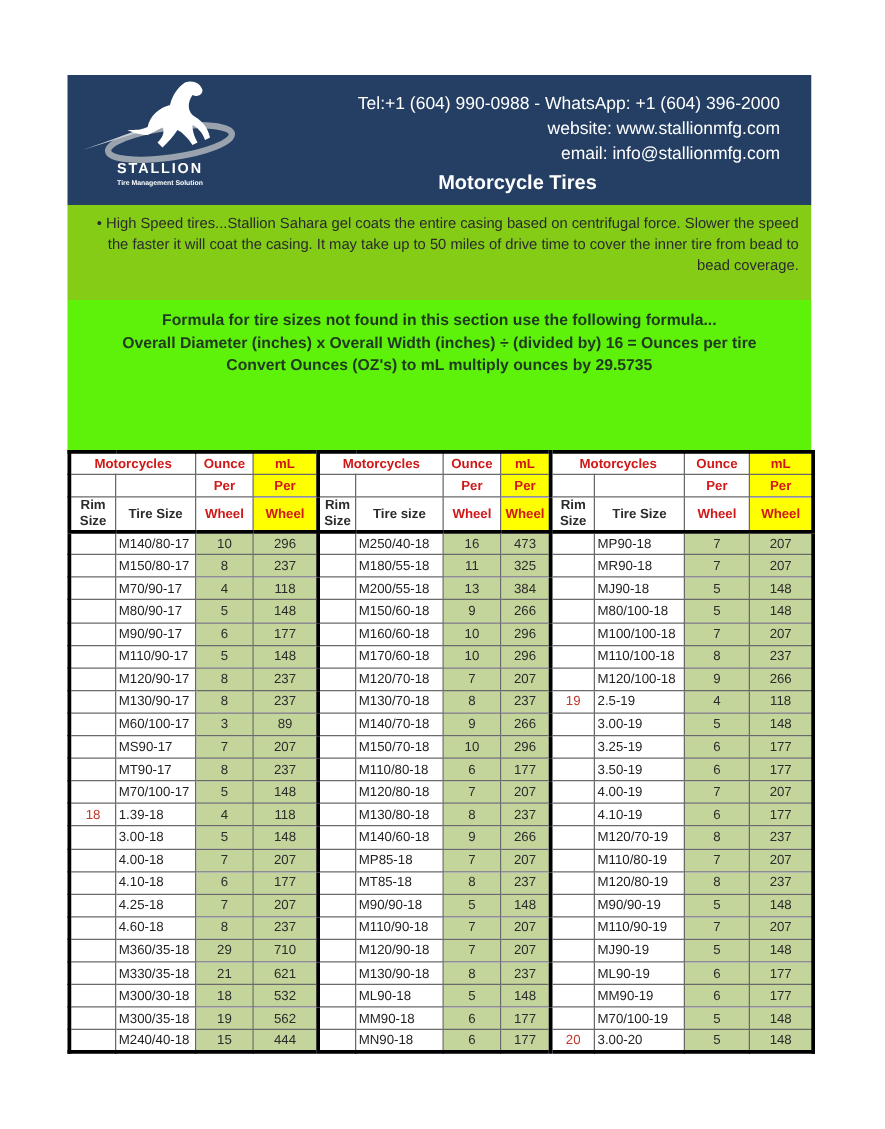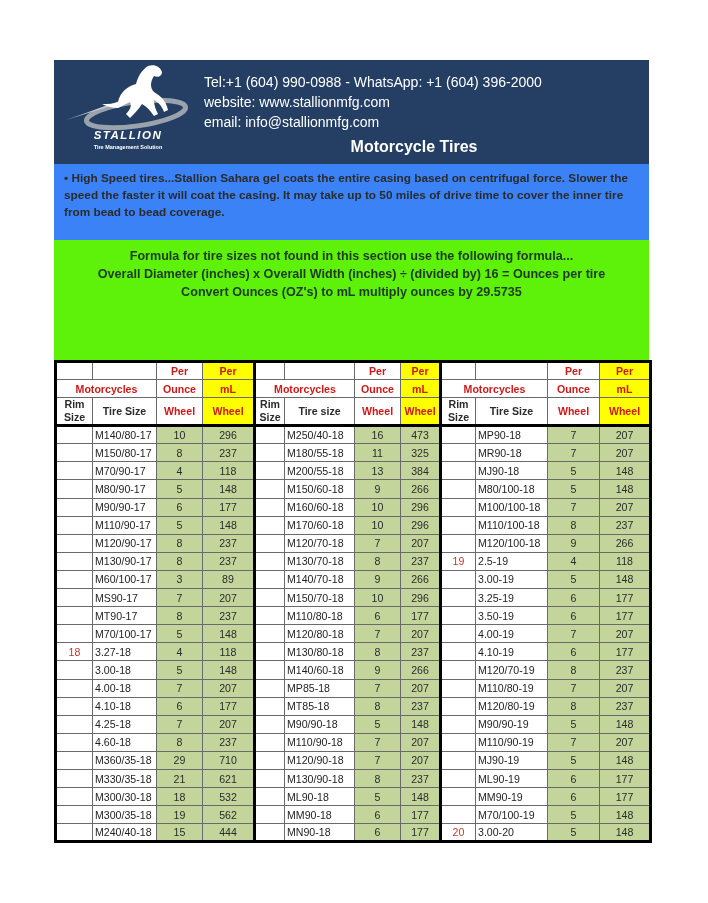--- a/index.html
+++ b/index.html
@@ -5,30 +5,30 @@
   * { box-sizing: border-box; margin: 0; padding: 0; }
   html, body { width: 708px; height: 903px; background: #ffffff; overflow: hidden; }
   body { font-family: "Liberation Sans", "DejaVu Sans", sans-serif; position: relative; }
 
   .page { position: absolute; left: 54px; top: 60px; width: 595px; }
 
   .header { position: relative; height: 104px; background: #243f63; color: #ffffff; }
   .logo { position: absolute; left: 4px; top: 2px; width: 140px; height: 98px; }
   .logo svg { position: absolute; left: 0; top: 0; }
   .logo-name { position: absolute; left: 0; top: 67px; width: 140px; text-align: center;
-    font-size: 11.5px; font-weight: bold; letter-spacing: 1.5px; color: #ffffff; font-style: italic; }
+    font-size: 11.5px; font-weight: bold; letter-spacing: 1.5px; color: #ffffff; }
   .logo-tag { position: absolute; left: 0; top: 82px; width: 140px; text-align: center;
     font-size: 5.5px; font-weight: bold; color: #ffffff; }
-  .contact { position: absolute; left: 150px; top: 12px; width: 420px; text-align: left;
+  .contact { position: absolute; left: 150px; top: 12px; width: 420px; text-align: right;
     font-size: 14px; line-height: 20px; color: #ffffff; }
   .title { position: absolute; left: 150px; top: 78px; width: 420px; text-align: center;
     font-size: 16px; font-weight: bold; color: #ffffff; }
 
-  .note { height: 76px; background: #3b82f6; text-align: left; padding: 6px 10px 0 10px;
-    font-size: 11.8px; font-weight: bold; line-height: 17px; color: #2b2b2b; }
+  .note { height: 76px; background: #84cc16; text-align: right; padding: 6px 10px 0 10px;
+    font-size: 11.8px; font-weight: normal; line-height: 17px; color: #2b2b2b; }
   .formula { height: 120px; background: #5ef20a; text-align: center; padding-top: 7px;
     font-size: 12.6px; font-weight: bold; line-height: 18px; color: #1f3a1f; }
 
   table.tires { border-collapse: collapse; width: 595px; table-layout: fixed; border: 3px solid #000; }
   table.tires td { border: 1px solid #6a6a6a; font-size: 10.6px; height: 18.1px; padding: 0 2px;
     white-space: nowrap; overflow: hidden; }
   table.tires td.sep { border-right: 3px solid #000; }
   table.tires tr.hdr-last td { border-bottom: 3px solid #000; }
   .h-red { color: #d01818; font-weight: bold; text-align: center; }
   .h-dark { color: #2b2b2b; font-weight: bold; text-align: center; line-height: 13px; }
@@ -79,43 +79,43 @@
         <col style="width:70px">
         <col style="width:46px">
         <col style="width:40px">
       <col style="width:35px">
         <col style="width:72px">
         <col style="width:52px">
         <col style="width:51px">
     </colgroup>
     <tbody id="tbody">
       <tr>
+        <td colspan="2" class="h-red">Motorcycles</td>
+        <td class="h-red">Ounce</td>
+        <td class="h-red yellow sep">mL</td>
+        <td colspan="2" class="h-red">Motorcycles</td>
+        <td class="h-red">Ounce</td>
+        <td class="h-red yellow sep">mL</td>
+        <td colspan="2" class="h-red">Motorcycles</td>
+        <td class="h-red">Ounce</td>
+        <td class="h-red yellow">mL</td>
+      </tr>
+      <tr>
         <td></td>
           <td></td>
         <td class="h-red">Per</td>
         <td class="h-red yellow sep">Per</td>
         <td></td>
           <td></td>
         <td class="h-red">Per</td>
         <td class="h-red yellow sep">Per</td>
         <td></td>
           <td></td>
         <td class="h-red">Per</td>
         <td class="h-red yellow">Per</td>
-      </tr>
-      <tr>
-        <td colspan="2" class="h-red">Motorcycles</td>
-        <td class="h-red">Ounce</td>
-        <td class="h-red yellow sep">mL</td>
-        <td colspan="2" class="h-red">Motorcycles</td>
-        <td class="h-red">Ounce</td>
-        <td class="h-red yellow sep">mL</td>
-        <td colspan="2" class="h-red">Motorcycles</td>
-        <td class="h-red">Ounce</td>
-        <td class="h-red yellow">mL</td>
       </tr>
       <tr class="tall hdr-last">
         <td class="h-dark" style="white-space:normal">Rim Size</td>
         <td class="h-dark">Tire Size</td>
         <td class="h-red">Wheel</td>
         <td class="h-red yellow sep">Wheel</td>
         <td class="h-dark" style="white-space:normal">Rim Size</td>
         <td class="h-dark">Tire size</td>
         <td class="h-red">Wheel</td>
         <td class="h-red yellow sep">Wheel</td>
@@ -287,21 +287,21 @@
           <td class="size">M120/80-18</td>
           <td class="green">7</td>
           <td class="green sep">207</td>
           <td class="rim"></td>
           <td class="size">4.00-19</td>
           <td class="green">7</td>
           <td class="green">207</td>
         </tr>
         <tr>
           <td class="rim">18</td>
-          <td class="size">3.27-18</td>
+          <td class="size">1.39-18</td>
           <td class="green">4</td>
           <td class="green sep">118</td>
           <td class="rim"></td>
           <td class="size">M130/80-18</td>
           <td class="green">8</td>
           <td class="green sep">237</td>
           <td class="rim"></td>
           <td class="size">4.10-19</td>
           <td class="green">6</td>
           <td class="green">177</td>

